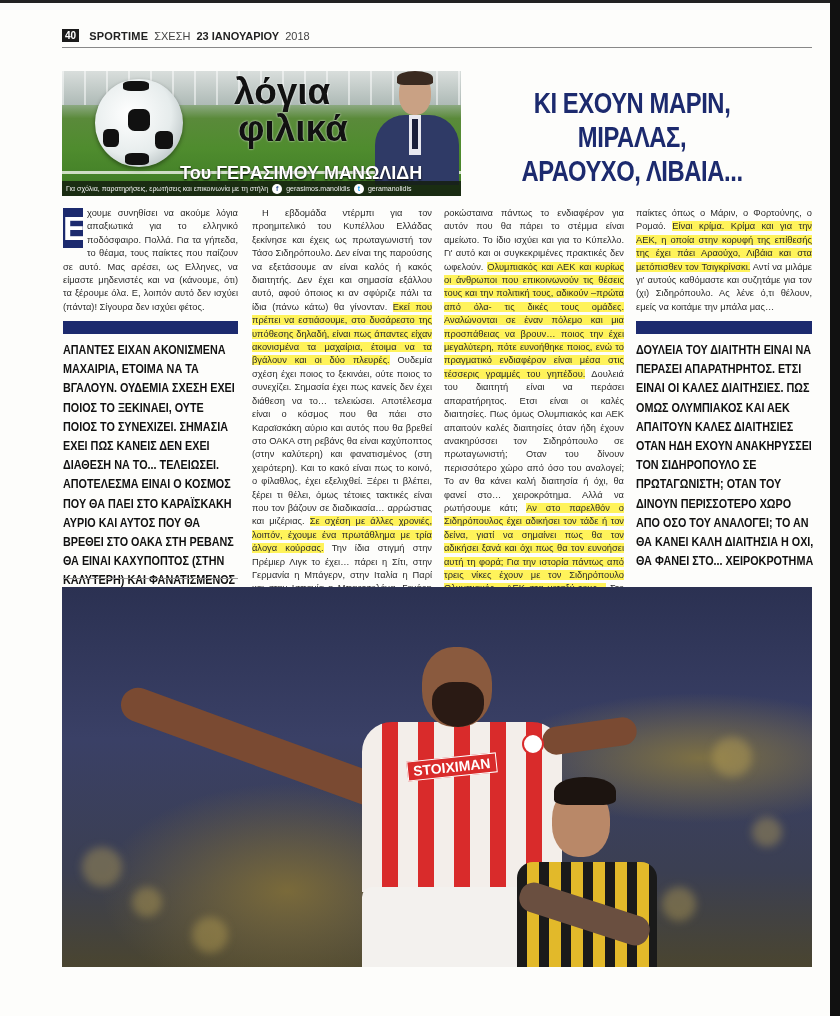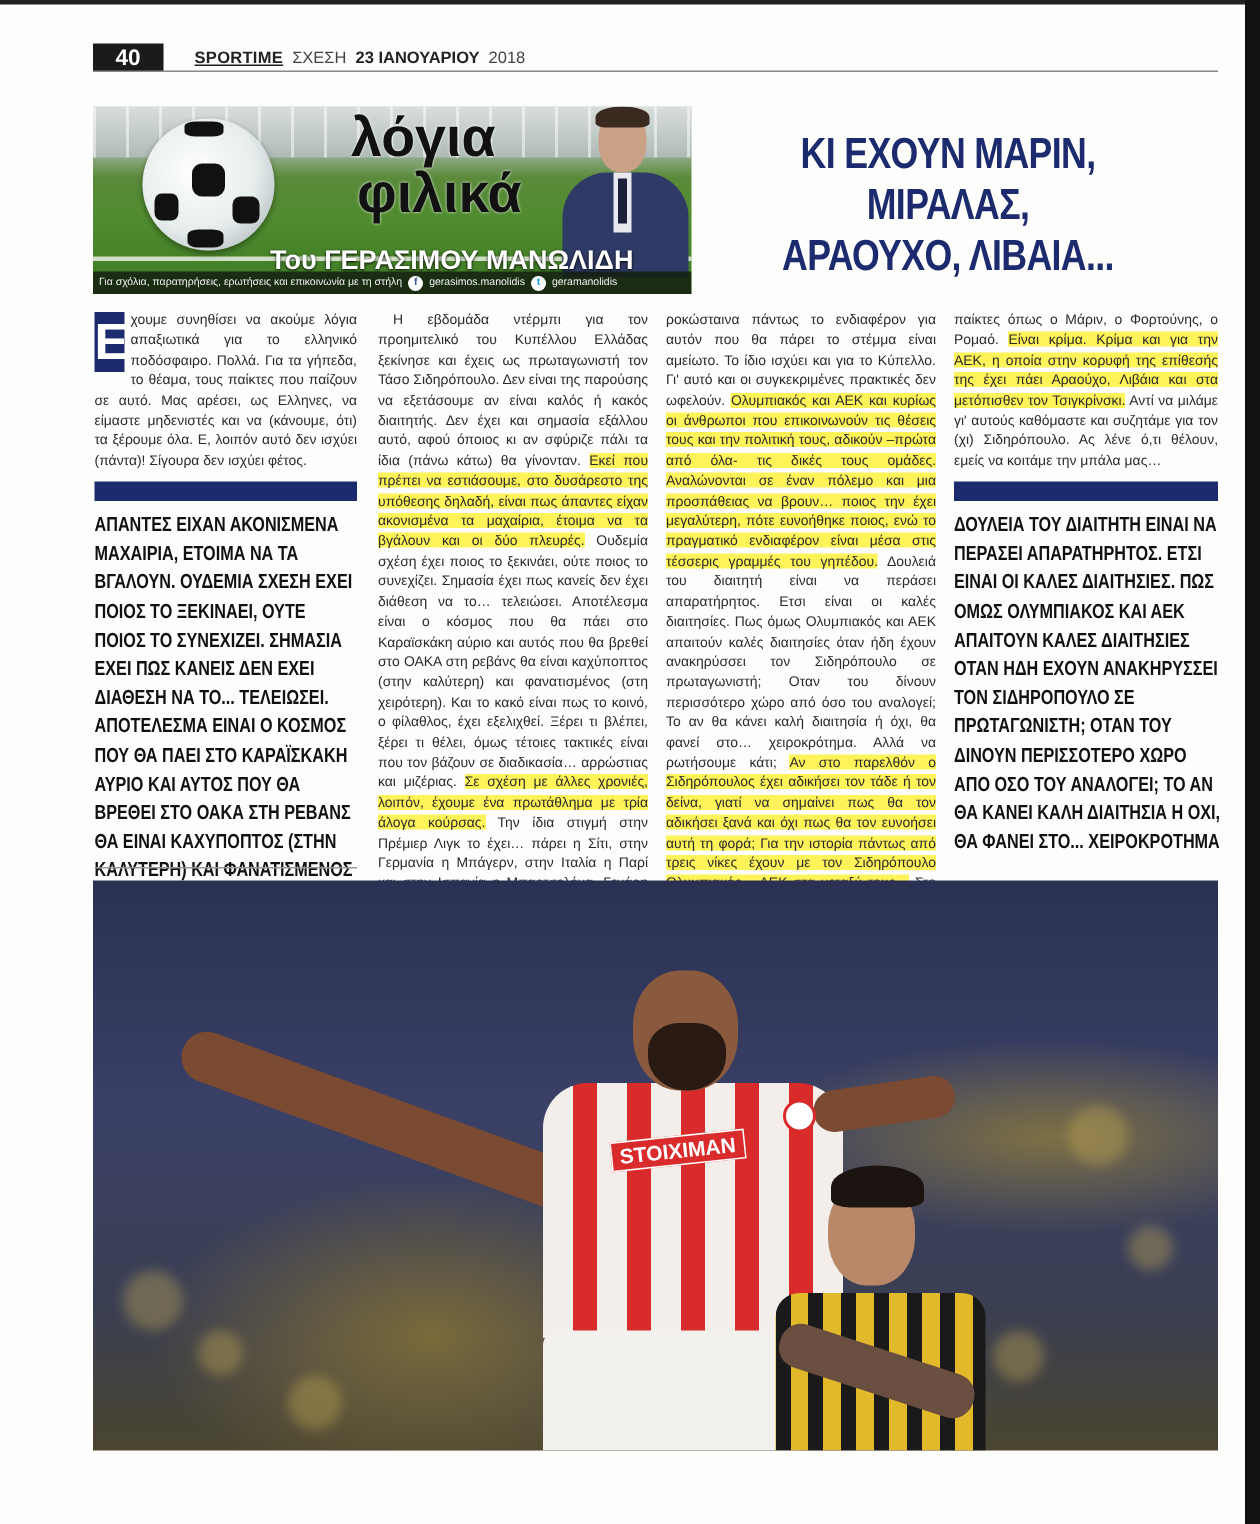--- a/index.html
+++ b/index.html
@@ -7,22 +7,22 @@
     width: 840px; height: 1016px; position: relative; overflow: hidden;
     background: #fdfdfb;
     font-family: "Liberation Sans", sans-serif;
     color: #222;
   }
   .right-edge { position: absolute; top: 0; right: 0; width: 10px; height: 1016px; background: #111; }
   .top-edge { position: absolute; top: 0; left: 0; width: 840px; height: 3px; background: #222; }
 
   
   .runhead { position: absolute; left: 62px; top: 29px; display: flex; align-items: center; gap: 6px; font-size: 11px; }
-  .pagenum { background: #1b1b1b; color: #fff; font-weight: bold; font-size: 15px; padding: 1px 15px; }
-  .brand { font-weight: bold; color: #222; letter-spacing: 0.2px; margin-left: 15px; text-decoration: underline; }
+  .pagenum { background: #1b1b1b; color: #fff; font-weight: bold; font-size: 10px; padding: 1px 3px; }
+  .brand { font-weight: bold; color: #222; letter-spacing: 0.2px; margin-left: 4px; }
   .day { color: #444; }
   .date { font-weight: bold; color: #222; }
   .year { color: #444; }
   .runhead-rule { position: absolute; left: 62px; top: 47px; width: 750px; height: 1px; background: #888; }
 
   
   .banner { position: absolute; left: 62px; top: 71px; width: 399px; height: 125px; overflow: hidden;
     background: linear-gradient(180deg, #cfd6d4 0%, #b7c3bf 18%, #5a8a3a 38%, #4f8c2e 62%, #3d7a24 100%); }
   .net { position: absolute; left: 0; top: 0; width: 100%; height: 34px;
     background: repeating-linear-gradient(90deg, rgba(255,255,255,0.5) 0 2px, transparent 2px 22px),

